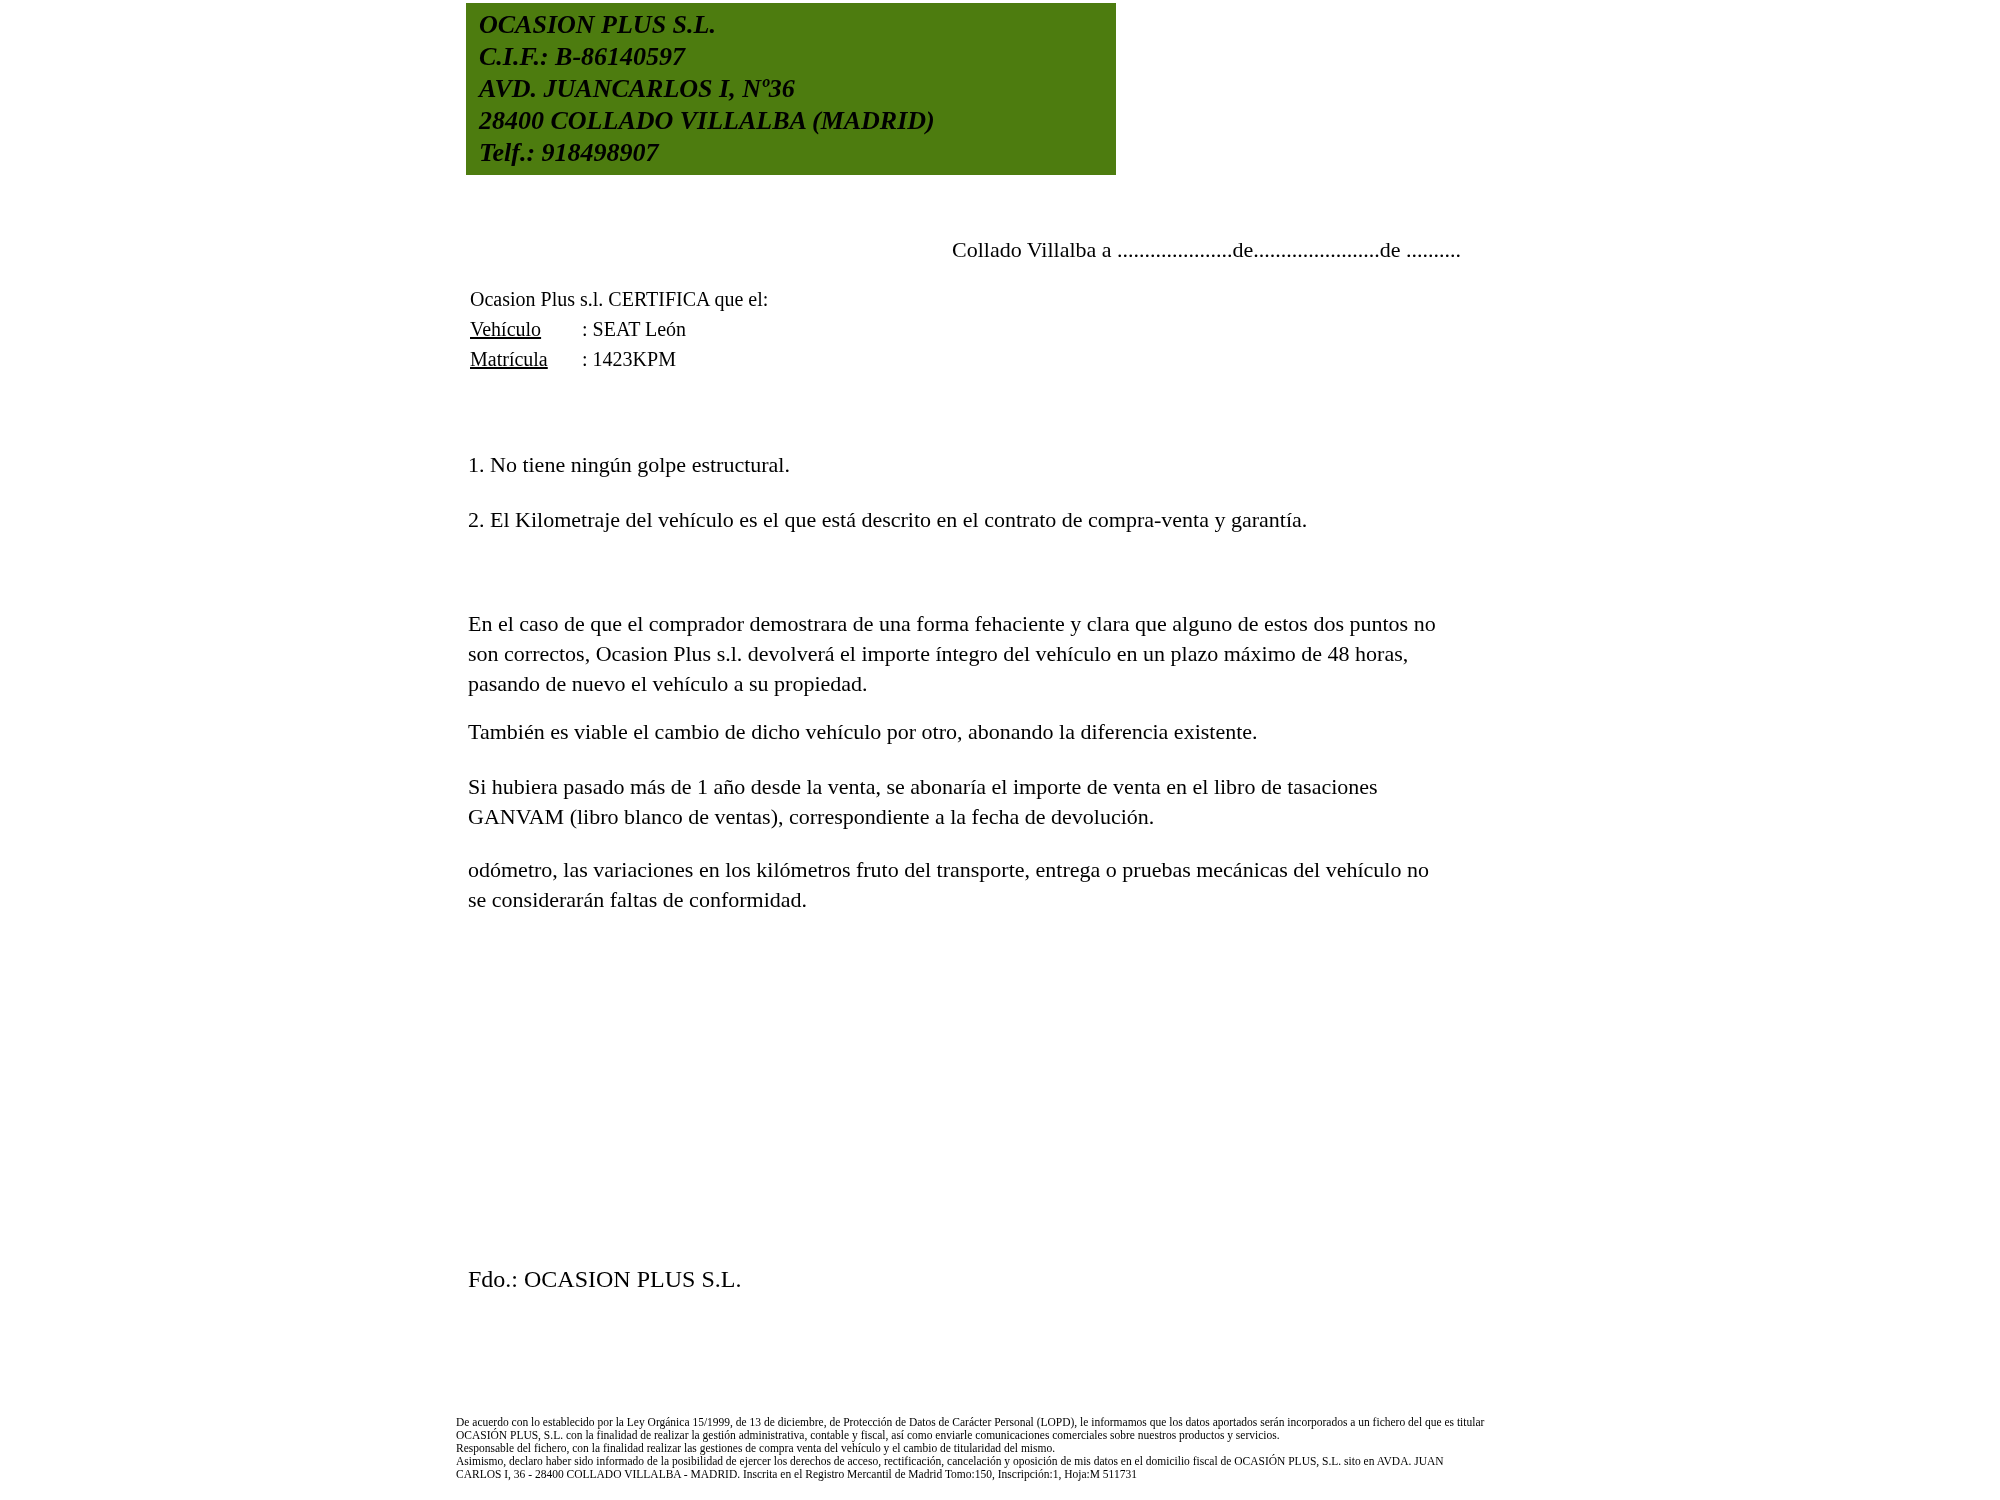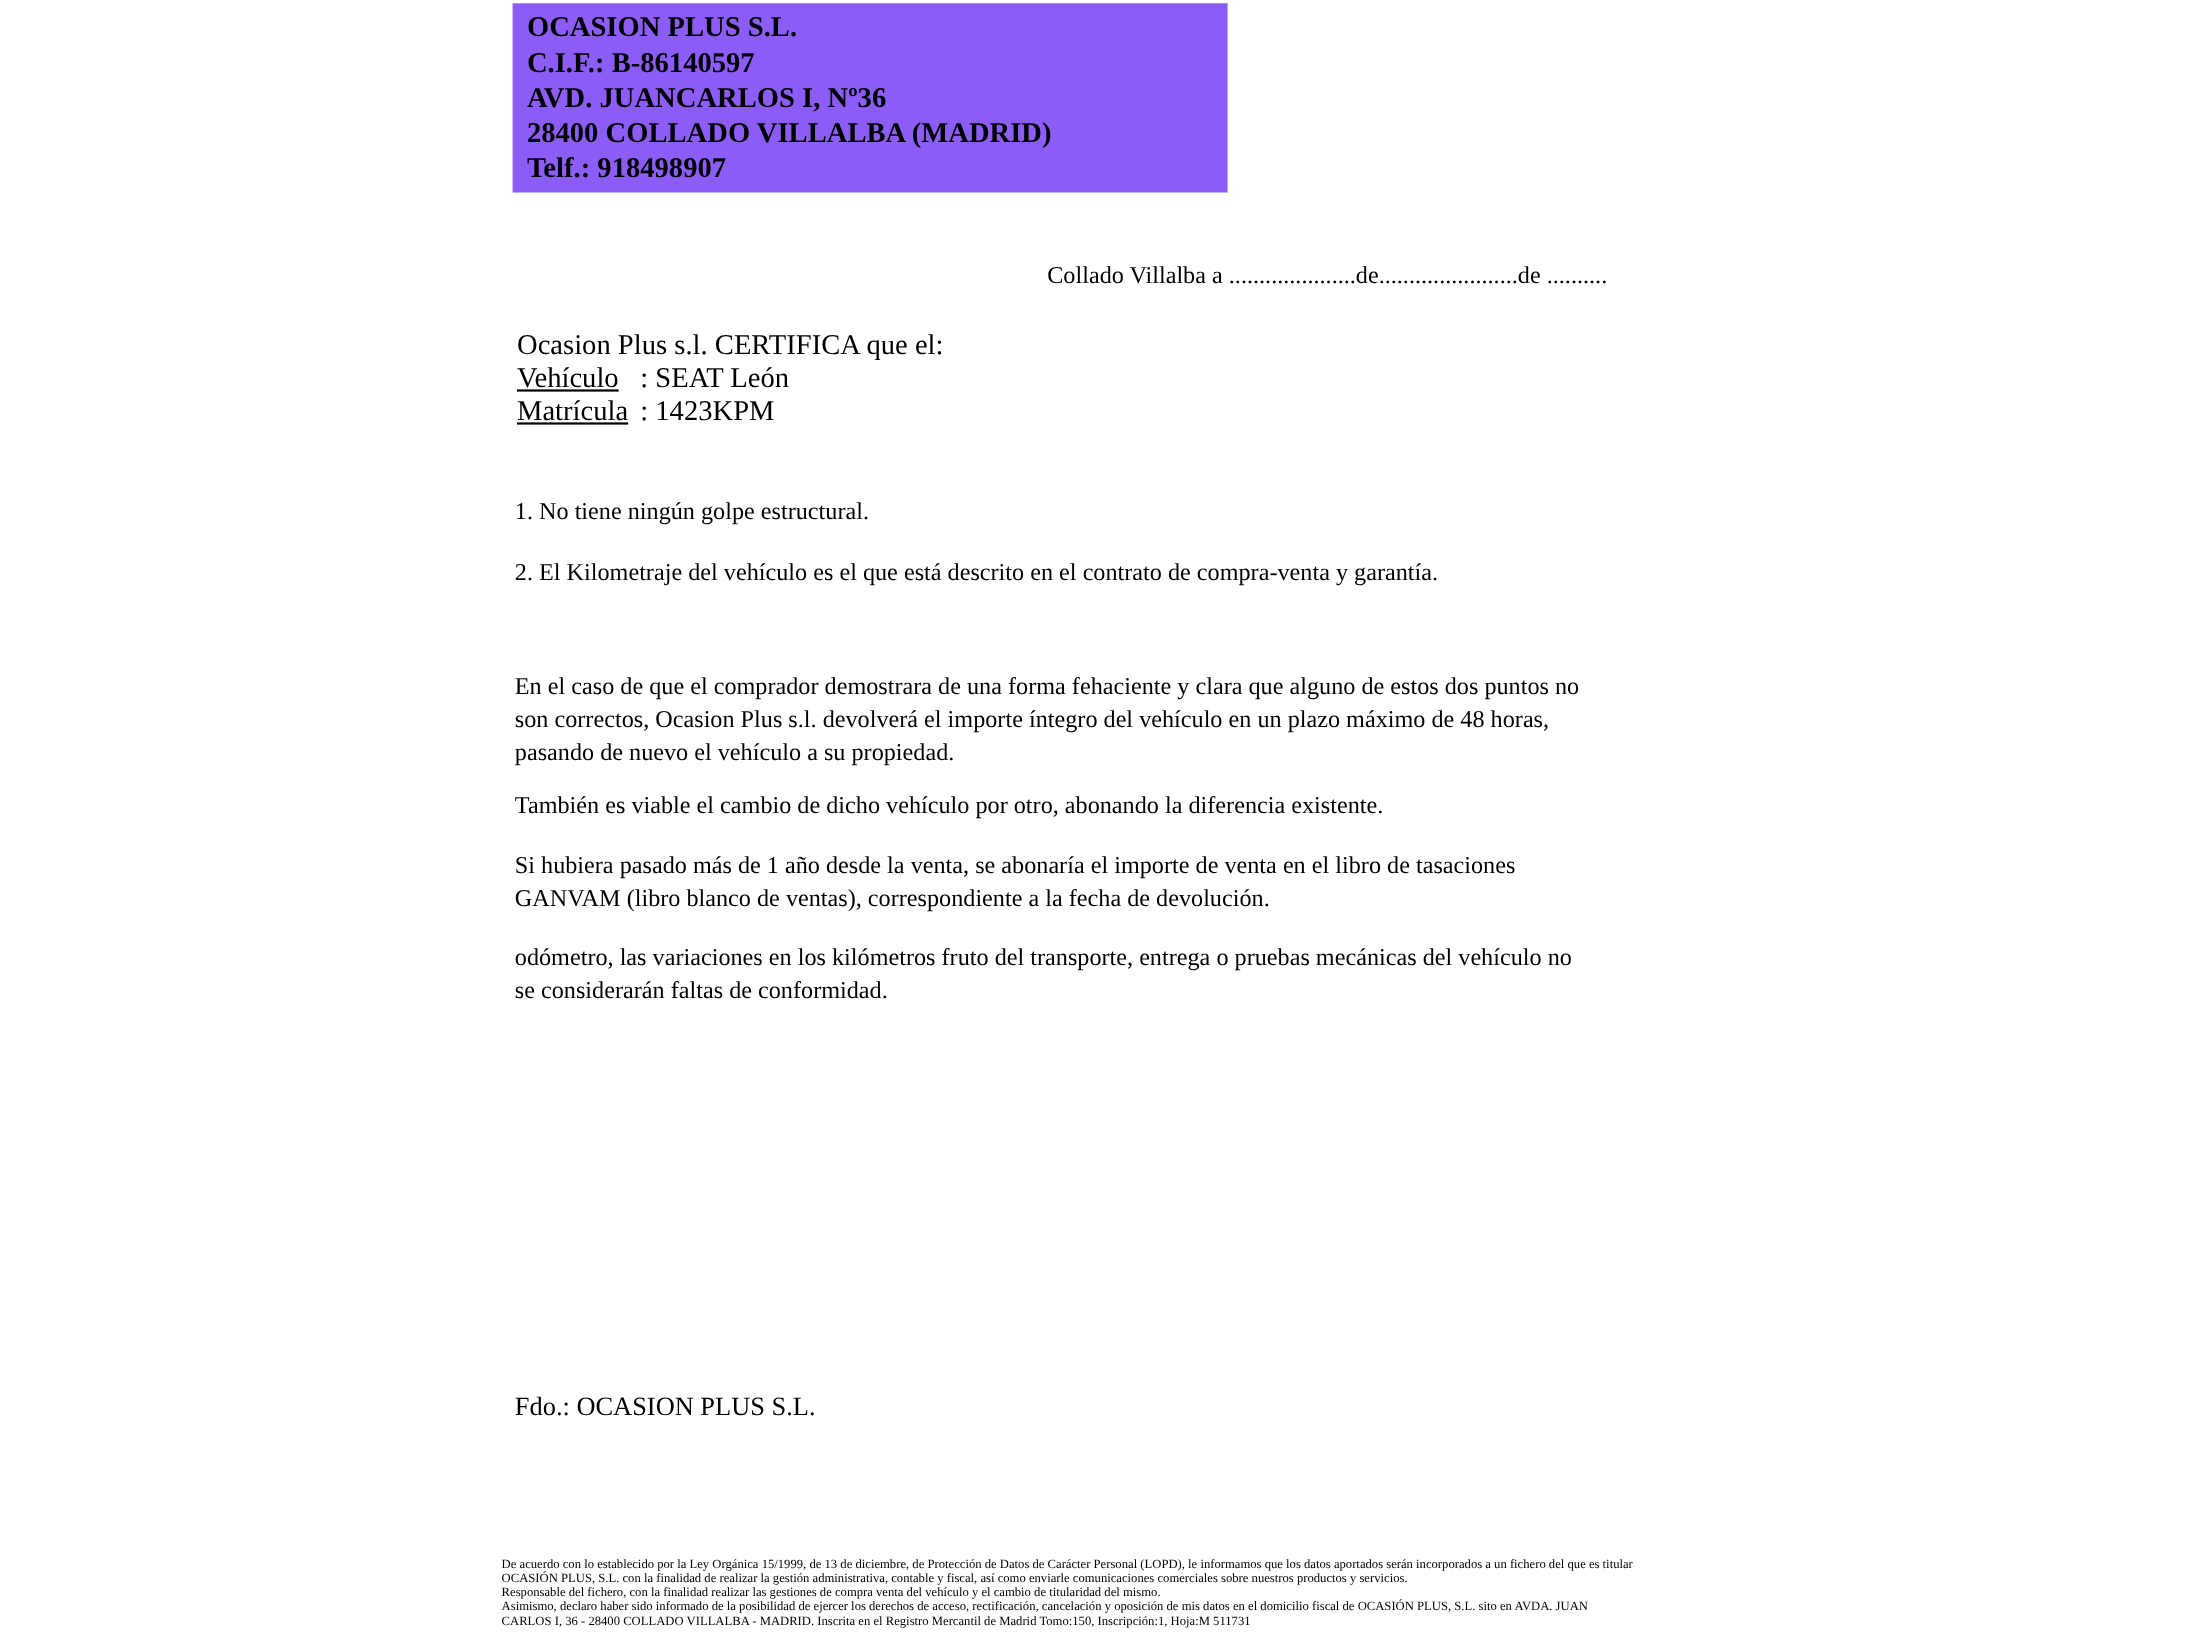--- a/index.html
+++ b/index.html
@@ -43,22 +43,22 @@
     top: 236px;
     font-size: 22px;
     line-height: 28px;
     white-space: nowrap;
   }
 
   
   .cert-block {
     position: absolute;
     left: 470px;
-    top: 299px;
-    font-size: 26px;
+    top: 284px;
+    font-size: 20px;
     line-height: 30px;
     white-space: nowrap;
   }
   .field-row { white-space: nowrap; }
   .field-label {
     display: inline-block;
     width: 112px;
   }
   .field-label u { text-decoration: underline; }
   .field-sep { display: inline; }
@@ -105,21 +105,21 @@
     font-size: 11.5px;
     line-height: 13px;
   }
   .footer-line { white-space: nowrap; }
 </style>
 </head>
 <body>
 
 <div class="page" style="background-color: rgb(255, 255, 255); color: rgb(0, 0, 0);">
 
-  <div class="letterhead" style="background-color: #8b5cf6;">
+  <div class="letterhead" style="background-color: #4d7c0f; font-style: italic;">
     <div class="lh-line">OCASION PLUS S.L.</div>
     <div class="lh-line">C.I.F.: B-86140597</div>
     <div class="lh-line">AVD. JUANCARLOS I, Nº36</div>
     <div class="lh-line">28400 COLLADO VILLALBA (MADRID)</div>
     <div class="lh-line">Telf.: 918498907</div>
   </div>
 
   <div class="date-line">Collado Villalba a .....................de.......................de ..........</div>
 
   <div class="cert-block">

